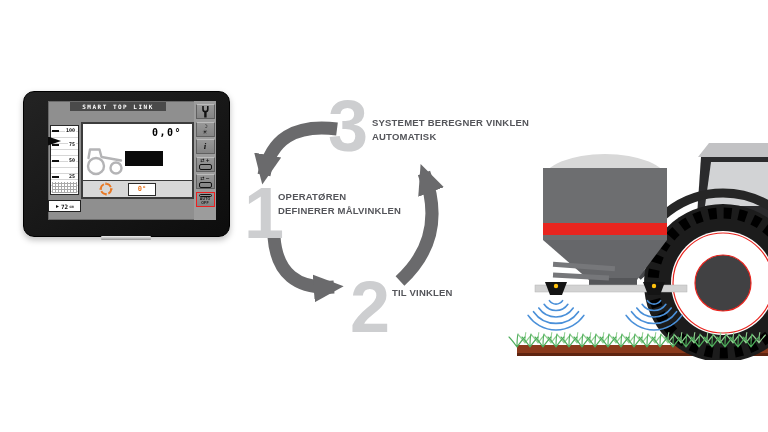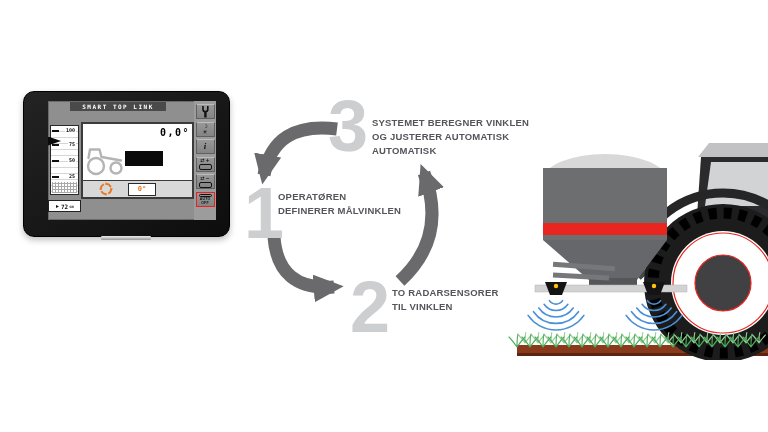--- a/index.html
+++ b/index.html
@@ -33,21 +33,21 @@
   #distbox{position:absolute;left:0px;top:99px;width:31px;height:10px;background:#fff;
            border:1px solid #222;display:flex;align-items:center;justify-content:center;gap:1px;}
   #distbox .da{font-size:5px;line-height:5px;color:#111;}
   #distbox .dv{font:bold 6px "DejaVu Sans Mono",monospace;color:#111;}
   #distbox .du{font:bold 4px "DejaVu Sans Mono",monospace;color:#333;}
   
   #dgroup{position:absolute;left:33px;top:21px;width:113px;height:77px;border:2px solid #3c3c3c;
           background:#fff;box-sizing:border-box;}
   #dpanel{position:relative;width:100%;height:57px;background:#fff;border-bottom:1px solid #3c3c3c;
           box-sizing:border-box;}
-  #angle{position:absolute;top:3px;right:2px;font:bold 10px "DejaVu Sans Mono",monospace;
+  #angle{position:absolute;top:3px;right:10px;font:bold 10px "DejaVu Sans Mono",monospace;
          letter-spacing:1.5px;color:#000;}
   #blackbar{position:absolute;left:42px;top:27px;width:38px;height:15px;background:#0a0a0a;}
   #dstrip{position:relative;width:100%;height:16px;background:#d8d8d8;display:flex;
           align-items:center;padding-left:16px;gap:15px;box-sizing:border-box;}
   #targetbox{width:26px;height:11px;background:#fff;border:1px solid #2a2a2a;color:#e87722;
              font:bold 7px "DejaVu Sans Mono",monospace;display:flex;align-items:center;
              justify-content:center;}
   
   #iconcol{position:absolute;right:0;top:0;width:22px;height:100%;background:#9c9c9c;
            display:flex;flex-direction:column;align-items:center;padding-top:3px;box-sizing:border-box;}
@@ -181,28 +181,26 @@
   </svg>
 
   <span class="stepnum" style="left:244px;top:181px">1</span>
   <div class="steptxt" style="left:278px;top:190px">
     <div>OPERATØREN</div>
     <div>DEFINERER MÅLVINKLEN</div>
   </div>
 
   <span class="stepnum" style="left:350px;top:275px">2</span>
   <div class="steptxt" style="left:392px;top:286px">
-    <div>TO RADARSENSORER</div>
     <div>TIL VINKLEN</div>
   </div>
 
   <span class="stepnum" style="left:328px;top:94px">3</span>
   <div class="steptxt" style="left:372px;top:116px">
     <div>SYSTEMET BEREGNER VINKLEN</div>
-    <div>OG JUSTERER AUTOMATISK</div>
     <div>AUTOMATISK</div>
   </div>
 
   <svg id="scene" width="263" height="232" viewBox="0 0 263 232">
 
     <ellipse cx="100" cy="52" rx="62" ry="26" fill="#d8d8d8"></ellipse>
 
     <g>
       <rect x="12" y="217" width="251" height="11" fill="#8a3a1c"></rect>
       <rect x="12" y="225" width="251" height="3" fill="#5e2410"></rect>

